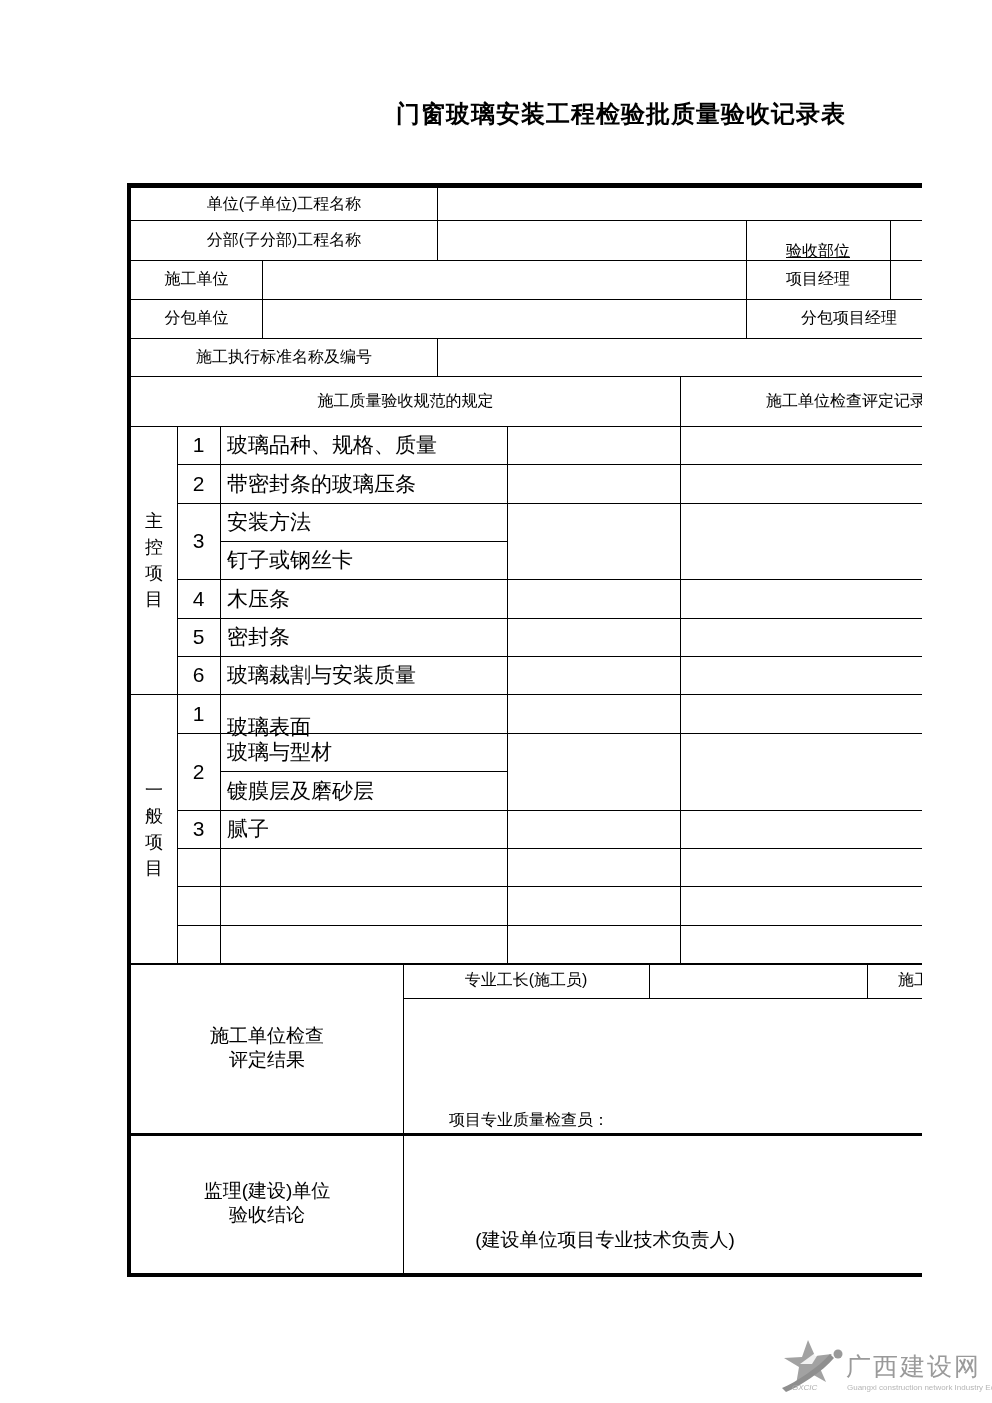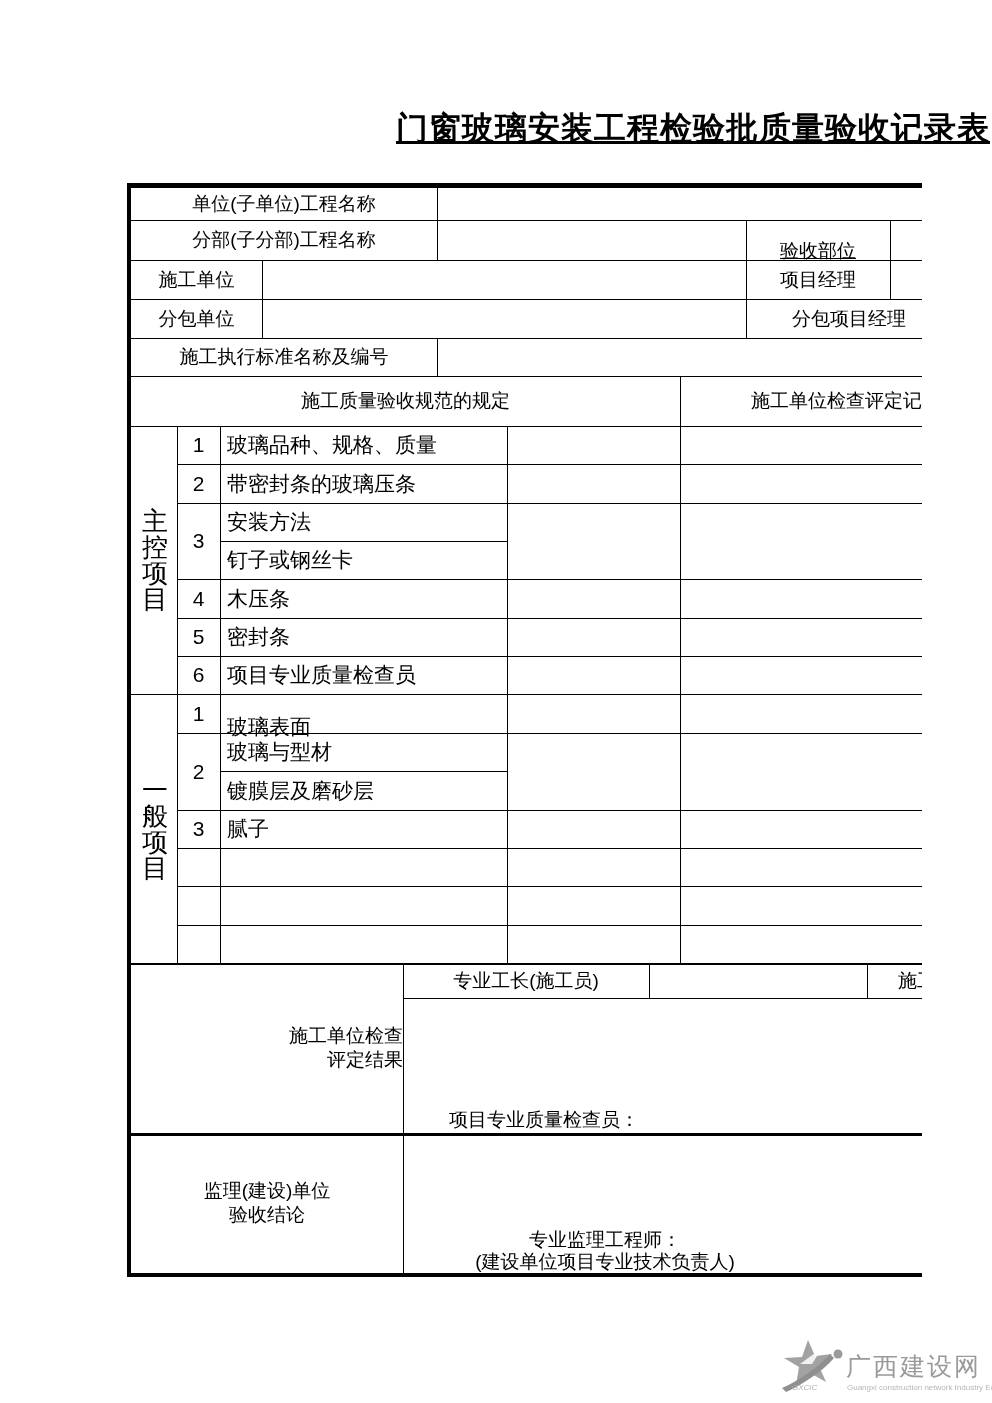--- a/index.html
+++ b/index.html
@@ -1,32 +1,32 @@
 <!DOCTYPE html>
 <html><head>
 <meta charset="utf-8">
 <style>
   html,body{margin:0;padding:0;background:#fff;}
   #page{position:relative;width:992px;height:1403px;background:#fff;overflow:hidden;
         font-family:"Liberation Sans","DejaVu Sans",sans-serif;color:#000;}
-  #doc-title{position:absolute;left:396px;top:107px;font-size:32px;font-weight:bold;
-        letter-spacing:1px;white-space:nowrap;text-decoration:underline;}
+  #doc-title{position:absolute;left:396px;top:98px;font-size:24px;font-weight:bold;
+        letter-spacing:1px;white-space:nowrap;}
   #tbl-clip{position:absolute;left:127px;top:183px;width:791px;height:1085px;
         border-left:4px solid #000;border-top:5px solid #000;border-bottom:4px solid #000;
         overflow:hidden;}
   #tbl{position:absolute;left:0;top:0;width:881px;height:1085px;}
   .hl{position:absolute;height:1px;background:#000;}
   .vl{position:absolute;width:1px;background:#000;}
   .cel{position:absolute;display:flex;align-items:center;justify-content:center;
-        font-size:19px;white-space:nowrap;}
+        font-size:16px;white-space:nowrap;}
   .cel.lft{justify-content:flex-start;padding-left:7px;box-sizing:border-box;}
   .cel.big{font-size:21px;}
   .vert{position:absolute;display:flex;align-items:center;justify-content:center;}
   .vert > span{display:block;width:24px;line-height:26px;text-align:center;
-        font-size:26px;word-break:break-all;white-space:normal;}
+        font-size:18px;word-break:break-all;white-space:normal;}
   .two{position:absolute;display:flex;flex-direction:column;align-items:center;
         justify-content:center;font-size:19px;line-height:24px;text-align:center;}
   .sign{position:absolute;font-size:19px;line-height:22px;text-align:center;white-space:nowrap;}
   #wm{position:absolute;left:778px;top:1338px;width:210px;height:62px;}
   #wm-name{position:absolute;left:68px;top:12px;font-size:25px;letter-spacing:2px;
         color:#9a9a9a;white-space:nowrap;}
   #wm-sub{position:absolute;left:69px;top:45px;font-size:8px;color:#b6b6b6;white-space:nowrap;}
 </style>
 </head>
 <body>
@@ -99,45 +99,44 @@
       <div class="cel big" style="left:46px;top:391px;width:43px;height:39px;">4</div>
       <div class="cel big" style="left:46px;top:430px;width:43px;height:38px;">5</div>
       <div class="cel big" style="left:46px;top:468px;width:43px;height:38px;">6</div>
 
       <div class="cel big lft" style="left:89px;top:238px;width:287px;height:38px;">玻璃品种、规格、质量</div>
       <div class="cel big lft" style="left:89px;top:276px;width:287px;height:39px;">带密封条的玻璃压条</div>
       <div class="cel big lft" style="left:89px;top:315px;width:287px;height:38px;">安装方法</div>
       <div class="cel big lft" style="left:89px;top:353px;width:287px;height:38px;">钉子或钢丝卡</div>
       <div class="cel big lft" style="left:89px;top:391px;width:287px;height:39px;">木压条</div>
       <div class="cel big lft" style="left:89px;top:430px;width:287px;height:38px;">密封条</div>
-      <div class="cel big lft" style="left:89px;top:468px;width:287px;height:38px;">项目专业质量检查员</div>
+      <div class="cel big lft" style="left:89px;top:468px;width:287px;height:38px;">玻璃裁割与安装质量</div>
 
       <div class="cel big" style="left:46px;top:506px;width:43px;height:39px;">1</div>
       <div class="cel big" style="left:46px;top:545px;width:43px;height:77px;">2</div>
       <div class="cel big" style="left:46px;top:622px;width:43px;height:38px;">3</div>
 
       <div class="cel big lft" style="left:89px;top:506px;width:287px;height:39px;margin-top:13px;">玻璃表面</div>
       <div class="cel big lft" style="left:89px;top:545px;width:287px;height:38px;">玻璃与型材</div>
       <div class="cel big lft" style="left:89px;top:583px;width:287px;height:39px;">镀膜层及磨砂层</div>
       <div class="cel big lft" style="left:89px;top:622px;width:287px;height:38px;text-align:center;">腻子</div>
 
-      <div class="two" style="left:0;top:775px;width:272px;height:170px;align-items:flex-end;">
+      <div class="two" style="left:0;top:775px;width:272px;height:170px;">
         <div>施工单位检查</div>
         <div>评定结果</div>
       </div>
       <div class="cel" style="left:272px;top:775px;width:246px;height:35px;">专业工长(施工员)</div>
       <div class="cel lft" style="left:767px;top:775px;width:120px;height:35px;padding-left:0;">施工班组长</div>
       <div class="cel lft" style="left:318px;top:921px;width:320px;height:22px;padding-left:0;">项目专业质量检查员：</div>
 
       <div class="two" style="left:0;top:945px;width:272px;height:140px;">
         <div>监理(建设)单位</div>
         <div>验收结论</div>
       </div>
       <div class="sign" style="left:272px;top:1041px;width:404px;">
-        <div>专业监理工程师：</div>
         <div>(建设单位项目专业技术负责人)</div>
       </div>
 
     </div>
   </div>
 
   <div id="wm">
     <svg width="66" height="58" viewBox="0 0 66 58">
       <polygon points="30,2 37,18 54,16 41,28 48,44 32,35 18,47 21,29 6,20 24,19" fill="#a2a2a2"></polygon>
       <path d="M4,50 C18,44 40,30 52,16 L56,20 C44,34 22,48 8,54 Z" fill="#8f8f8f"></path>

